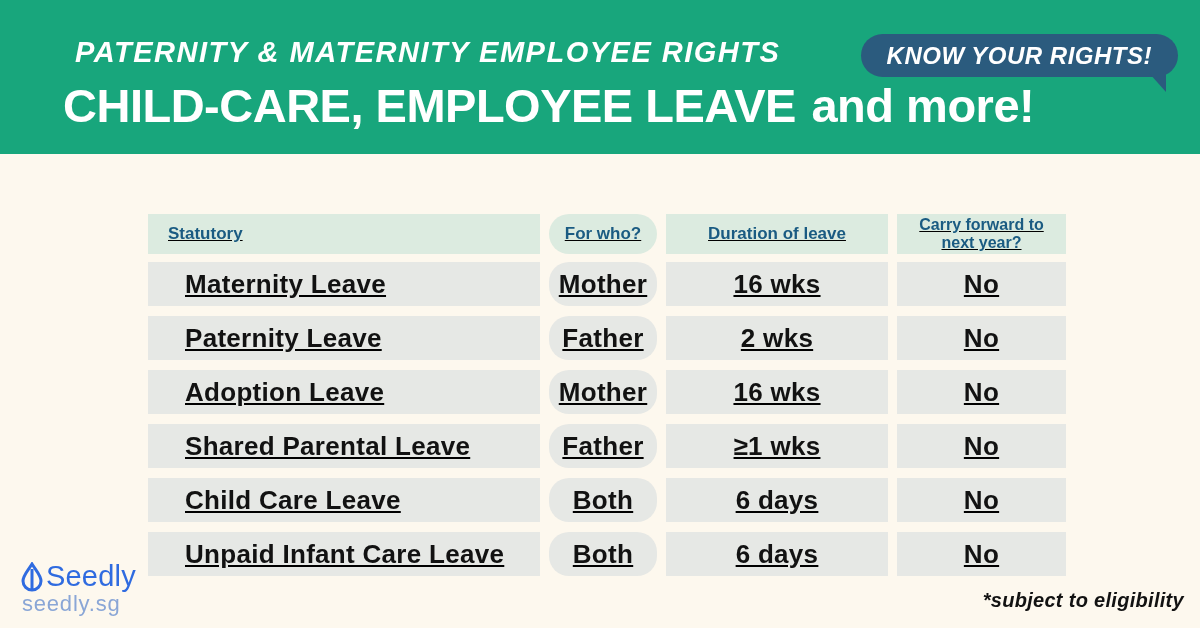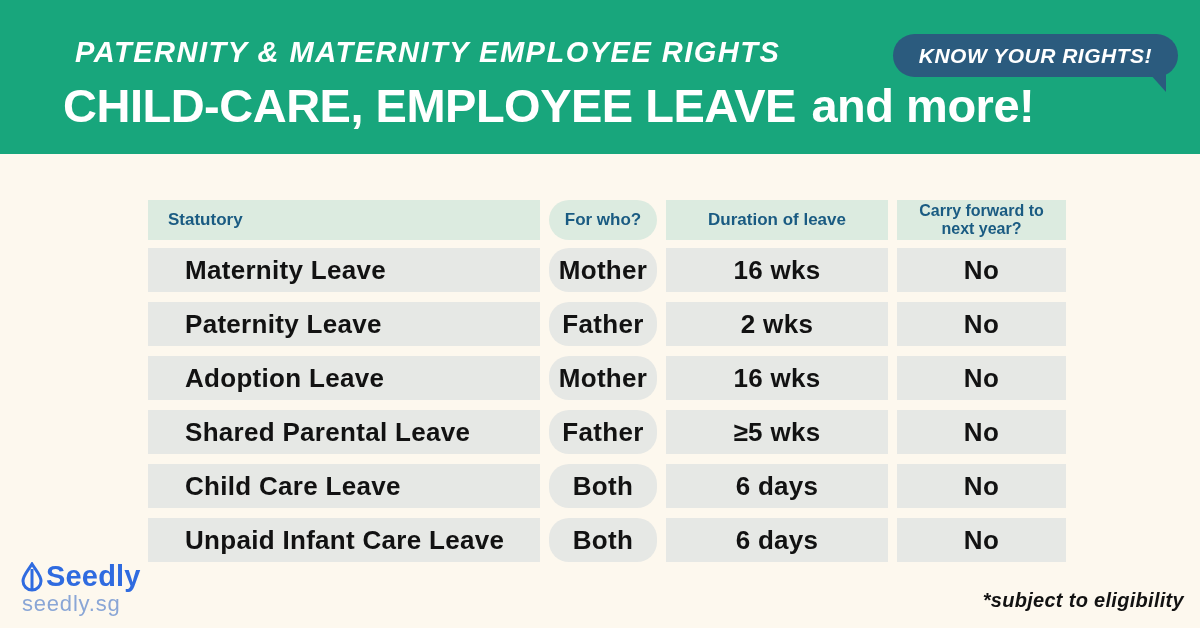--- a/index.html
+++ b/index.html
@@ -14,46 +14,46 @@
 
   
   .banner{position:absolute;left:0;top:0;width:1200px;height:154px;background:var(--header-bg);}
   .kicker{position:absolute;left:75px;top:36px;color:var(--white);font-size:29px;font-weight:700;
           font-style:italic;letter-spacing:1.5px;white-space:nowrap;}
   .title{position:absolute;left:63px;top:80px;color:var(--white);font-size:47px;font-weight:800;
          letter-spacing:-0.5px;white-space:nowrap;line-height:1.1;}
   .title .suffix{margin-left:0.33em;text-transform:none;}
   .badge{position:absolute;right:22px;top:34px;height:43px;padding:0 26px;background:var(--badge-bg);
          border-radius:22px;display:flex;align-items:center;color:var(--white);
-         font-size:21px;font-weight:800;font-style:italic;letter-spacing:0.5px;white-space:nowrap;}
+         font-size:24px;font-weight:800;font-style:italic;letter-spacing:0.5px;white-space:nowrap;}
   .badge::after{content:"";position:absolute;right:12px;bottom:-15px;width:0;height:0;
          border-top:19px solid var(--badge-bg);border-left:17px solid transparent;}
 
   
-  .tbl{position:absolute;left:148px;top:200px;width:914px;}
+  .tbl{position:absolute;left:148px;top:214px;width:914px;text-decoration:underline;}
   .tr{display:flex;gap:9px;}
   .thead{height:40px;margin-bottom:8px;}
   .trow{height:44px;margin-bottom:10px;}
   .trow:last-child{margin-bottom:0;justify-content:space-between;}
   .c1{width:392px;flex:none;}
   .c2{width:108px;flex:none;border-radius:20px;}
   .c3{width:222px;flex:none;}
   .c4{width:169px;flex:none;}
   .th{background:var(--table-header-bg);color:var(--table-header-text);font-weight:700;font-size:17px;
       display:flex;align-items:center;justify-content:center;text-align:center;line-height:1.12;}
   .th.c1{justify-content:flex-start;padding-left:20px;text-align:left;}
   .th.c4{font-size:16px;padding:0 10px;}
   .td{background:var(--row-bg);color:var(--text-dark);font-size:26px;font-weight:600;letter-spacing:0.3px;
       display:flex;align-items:center;justify-content:center;white-space:nowrap;}
   .td.c1{justify-content:flex-start;padding-left:37px;}
 
   
   .brand{position:absolute;left:20px;top:560px;display:flex;align-items:center;gap:2px;color:var(--brand-blue);}
   .brand .drop{display:flex;align-items:center;}
-  .brand-name{font-size:29px;font-weight:700;letter-spacing:0.2px;text-align:right;}
+  .brand-name{font-size:29px;font-weight:400;letter-spacing:0.2px;text-align:right;}
   .site{position:absolute;left:22px;top:591px;color:var(--site-blue);font-size:22px;font-weight:400;letter-spacing:0.8px;}
   .note{position:absolute;right:16px;top:589px;color:var(--text-dark);font-size:20px;font-weight:600;font-style:italic;letter-spacing:0.3px;}
 </style>
 </head>
 <body>
 
 <div class="poster">
 
   <header class="banner">
     <div class="kicker">PATERNITY &amp; MATERNITY EMPLOYEE RIGHTS</div>
@@ -88,21 +88,21 @@
     <div class="tr trow">
       <div class="td c1">Adoption Leave</div>
       <div class="td c2">Mother</div>
       <div class="td c3">16 wks</div>
       <div class="td c4">No</div>
     </div>
 
     <div class="tr trow">
       <div class="td c1">Shared Parental Leave</div>
       <div class="td c2">Father</div>
-      <div class="td c3">≥5 wks</div>
+      <div class="td c3">≥1 wks</div>
       <div class="td c4">No</div>
     </div>
 
     <div class="tr trow">
       <div class="td c1">Child Care Leave</div>
       <div class="td c2">Both</div>
       <div class="td c3">6 days</div>
       <div class="td c4">No</div>
     </div>
 

